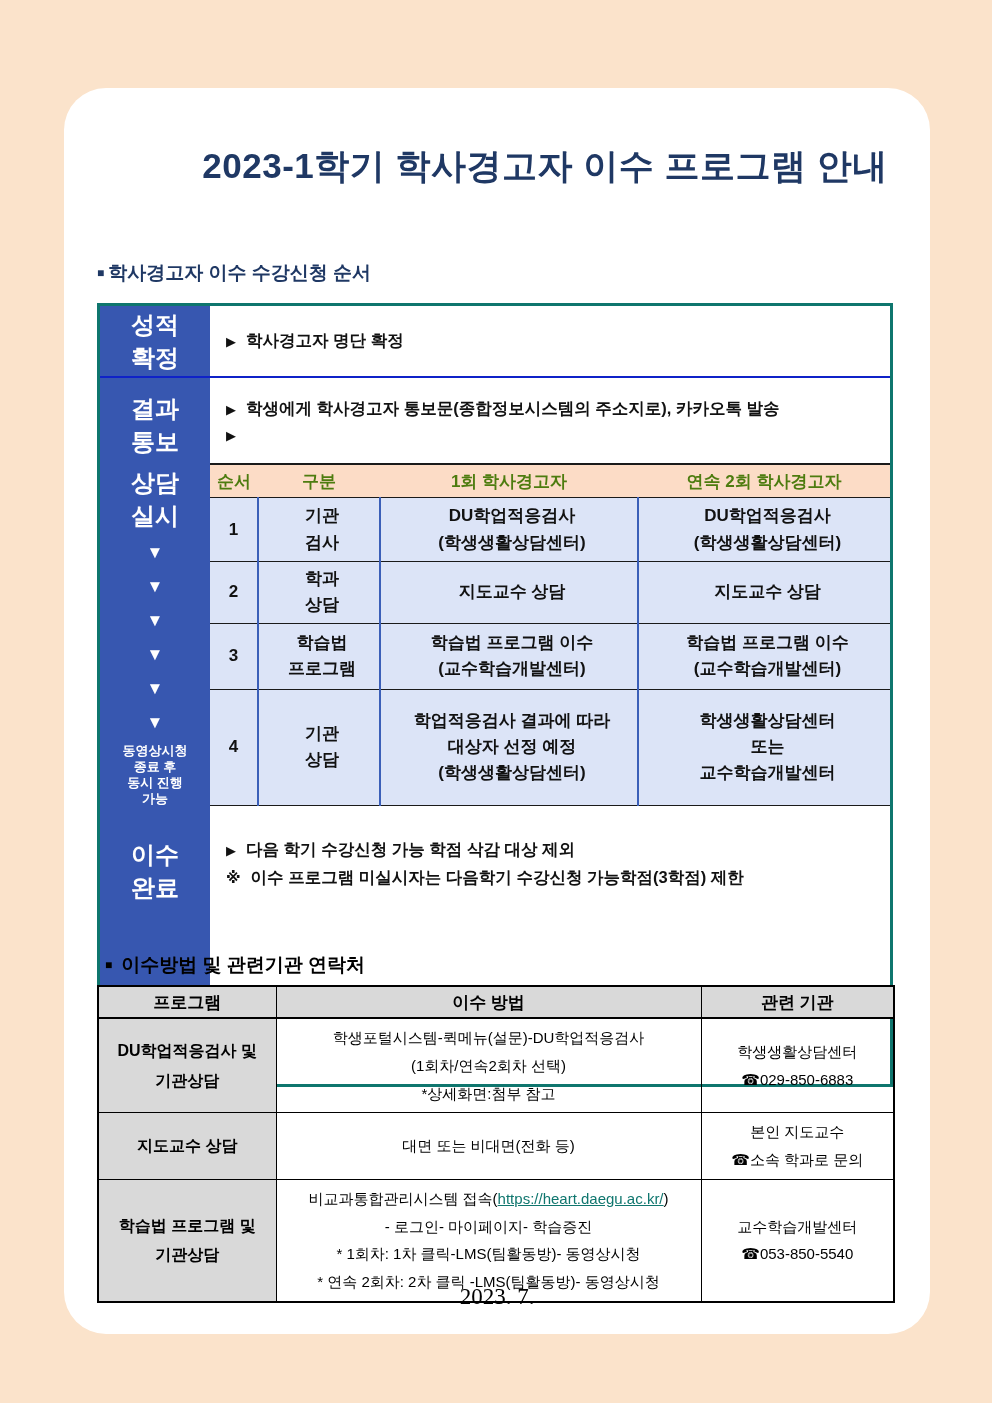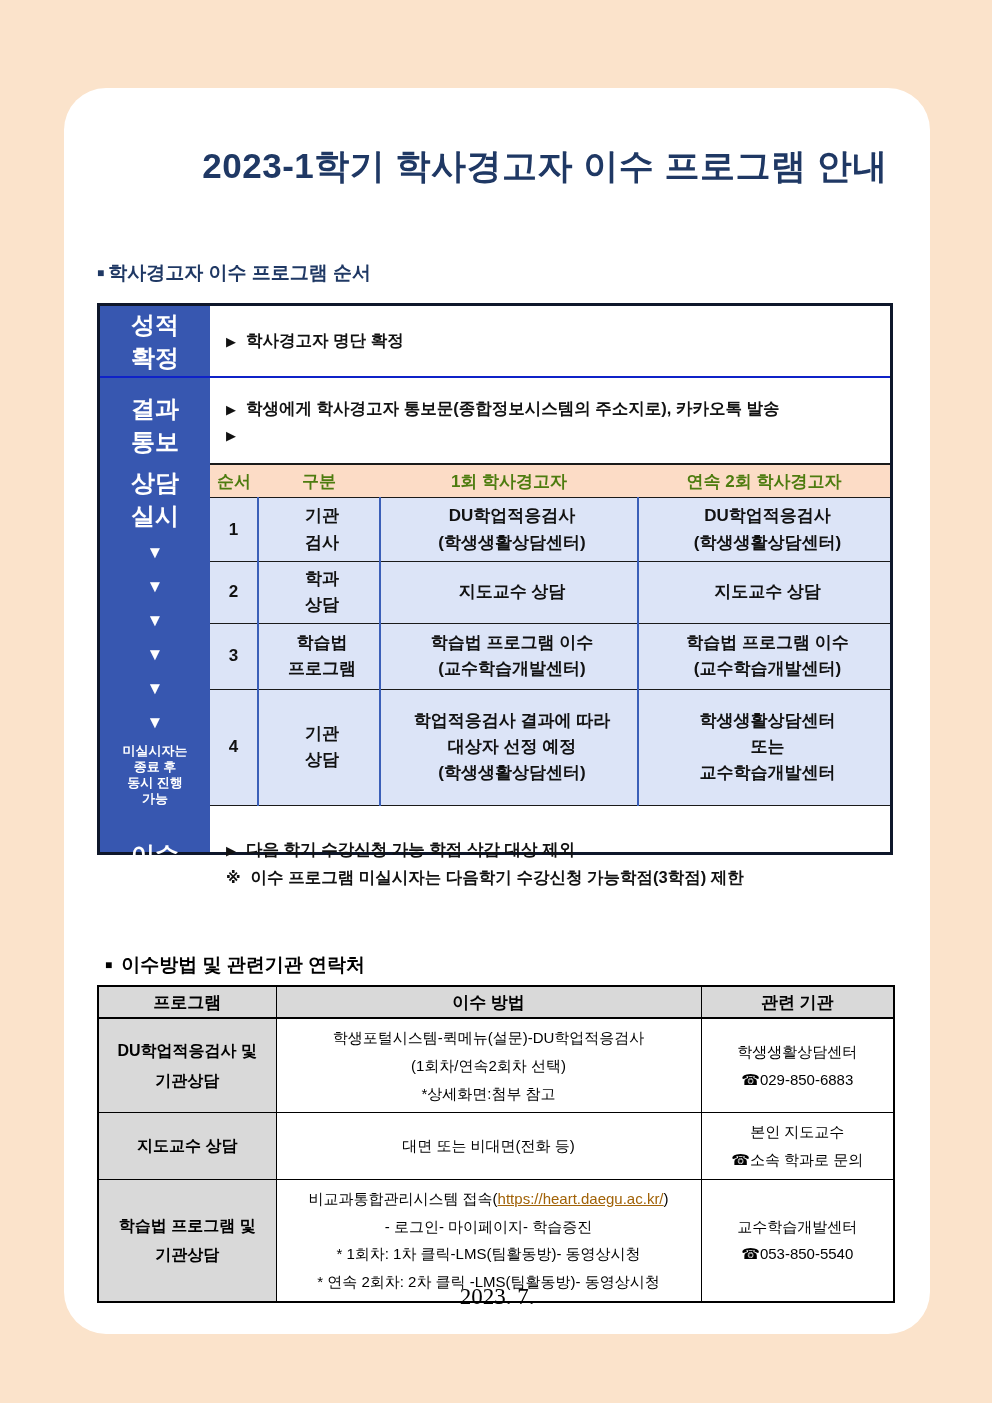--- a/index.html
+++ b/index.html
@@ -29,22 +29,22 @@
     font-size:19px;font-weight:700;color:#1f3864;
     display:flex;align-items:center;gap:4px;
   }
   .sec-heading .sq{font-size:12px;line-height:1;}
   .sec1-heading{top:172px;}
   .sec2-heading{top:864px;color:#000;gap:9px;padding-left:8px;}
   .sec2-heading .sq{color:#000;}
   
   .t1{
     position:absolute;left:33px;top:215px;
-    width:796px;height:552px;
-    border:3px solid #0f172a;box-sizing:border-box;
+    width:796px;height:784px;
+    border:3px solid #0f766e;box-sizing:border-box;
   }
   .t1-sidebar{
     position:absolute;left:0;top:0;bottom:0;width:110px;
     background:#3757b0;color:#fff;
   }
   .sb-stage{
     position:absolute;left:0;width:110px;text-align:center;
     font-weight:700;font-size:24px;line-height:33px;
   }
   .sb-stage1{top:2px;}
@@ -107,39 +107,39 @@
     background:#d9d9d9;font-size:17px;font-weight:600;color:#000;
     height:30px;border:1px solid #000;border-bottom:2px solid #000;padding:0;
   }
   .t2 td{
     border:1px solid #000;text-align:center;vertical-align:middle;
     font-size:15px;font-weight:500;color:#000;padding:5px 4px;
   }
   .t2 td.prog{background:#d9d9d9;font-size:16px;font-weight:600;line-height:1.8;}
   .t2 td div{line-height:1.85;}
   .t2 .row1{height:84px;} .t2 .row2{height:52px;} .t2 .row3{height:102px;}
-  .t2 a{color:#a16207;text-decoration:underline;}
+  .t2 a{color:#0f766e;text-decoration:underline;}
   .phone-line{white-space:nowrap;}
   
   .footer-date{
     position:absolute;top:1196px;left:0;width:100%;text-align:center;
     font-family:"Liberation Serif","DejaVu Serif",serif;
     font-size:23px;color:#000;
   }
 </style>
 </head>
 <body>
 
 <div class="card">
 
   <div class="doc-title">2023-1학기 학사경고자 이수 프로그램 안내</div>
 
   <div class="sec-heading sec1-heading">
     <span class="sq">■</span>
-    <span>학사경고자 이수 프로그램 순서</span>
+    <span>학사경고자 이수 수강신청 순서</span>
   </div>
 
   <div class="t1">
 
     <div class="t1-sidebar">
       <div class="sb-stage sb-stage1">
         <div>성적</div>
         <div>확정</div>
       </div>
       <div class="sb-stage sb-stage2">
@@ -152,21 +152,21 @@
       </div>
       <div class="sb-arrows">
         <span>▼</span>
         <span>▼</span>
         <span>▼</span>
         <span>▼</span>
         <span>▼</span>
         <span>▼</span>
       </div>
       <div class="sb-note">
-        <div>미실시자는</div>
+        <div>동영상시청</div>
         <div>종료 후</div>
         <div>동시 진행</div>
         <div>가능</div>
       </div>
       <div class="sb-stage sb-stage4">
         <div>이수</div>
         <div>완료</div>
       </div>
     </div>
 

